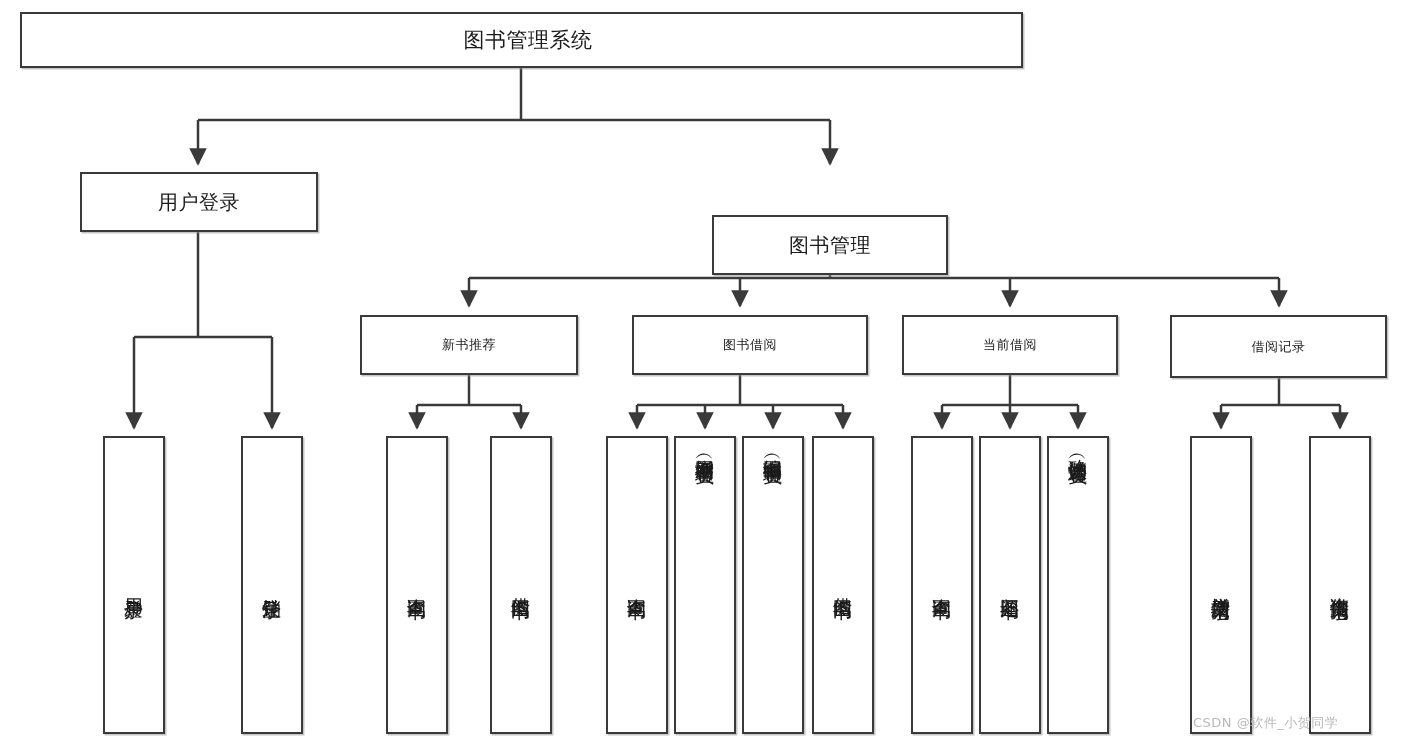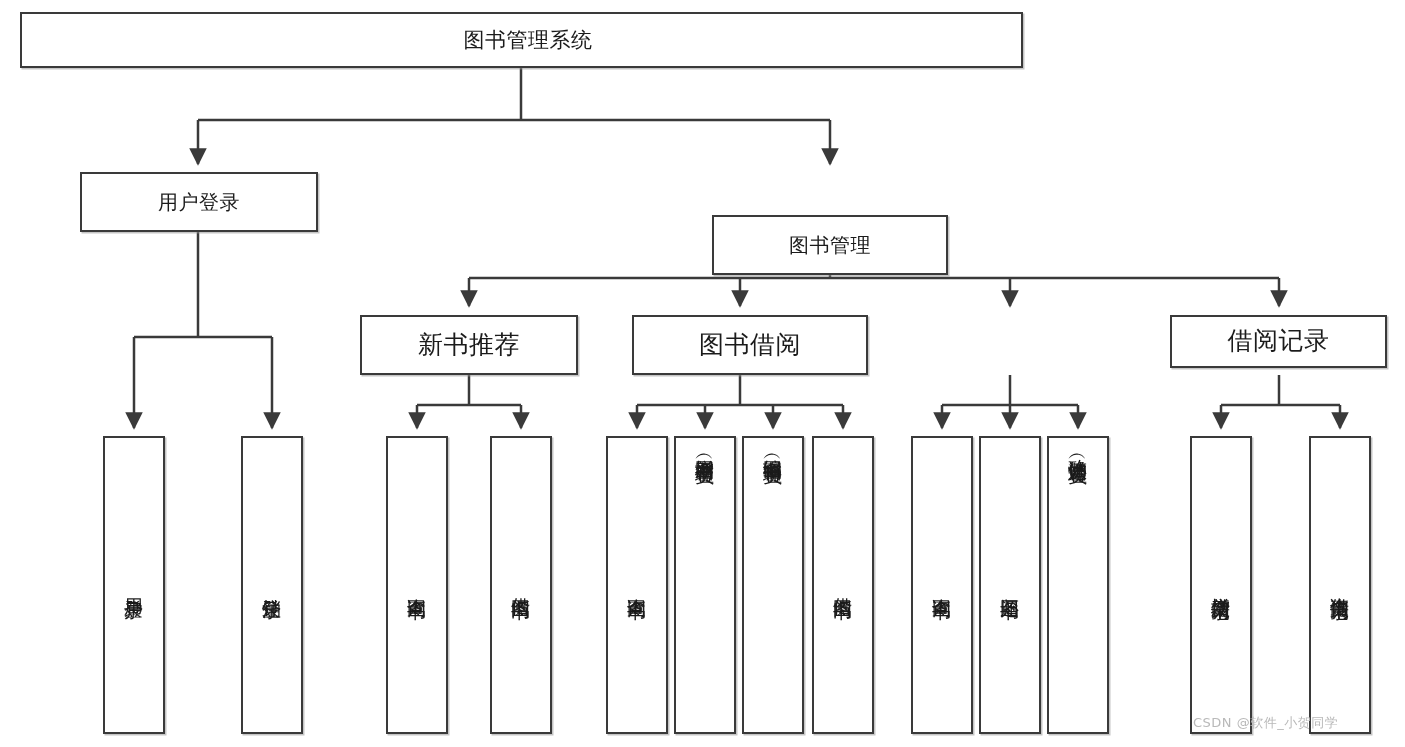--- a/index.html
+++ b/index.html
@@ -37,21 +37,21 @@
   }
   .node .label {
     color: #1b1b1b;
     font-size: 20px;
     line-height: 1.05;
     letter-spacing: 0.5px;
     white-space: nowrap;
   }
   .node.root .label { font-size: 21px; margin-left: 13px; }
   .node.lvl1 .label { font-size: 20px; }
-  .node.lvl2 .label { font-size: 25px; }
+  .node.lvl2 .label { font-size: 13px; }
 
   
   .node.leaf {
     align-items: flex-start;
     justify-content: center;
     padding-top: 6px;
   }
   .node.leaf .label {
     writing-mode: vertical-rl;
     text-orientation: upright;
@@ -138,21 +138,24 @@
   <div class="node lvl1" style="left:712px; top:172px; width:236px; height:60px;margin-top:43px;">
     <span class="label">图书管理</span>
   </div>
 
   <div class="node lvl2" style="left:360px; top:315px; width:218px; height:60px;">
     <span class="label">新书推荐</span>
   </div>
   <div class="node lvl2" style="left:632px; top:315px; width:236px; height:60px;">
     <span class="label">图书借阅</span>
   </div>
-  <div class="node lvl2" style="left:1170px; top:315px; width:217px; height:53px;">
+  <div class="node lvl2" style="left:902px; top:315px; width:216px; height:60px;">
+    <span class="label">当前借阅</span>
+  </div>
+  <div class="node lvl2" style="left:1170px; top:315px; width:217px; height:63px;">
     <span class="label">借阅记录</span>
   </div>
 
   <div class="node leaf centered" style="left:103px; top:436px; width:62px; height:298px;">
     <span class="label">用户登录</span>
   </div>
   <div class="node leaf centered" style="left:241px; top:436px; width:62px; height:298px;">
     <span class="label">注销登录</span>
   </div>
 

